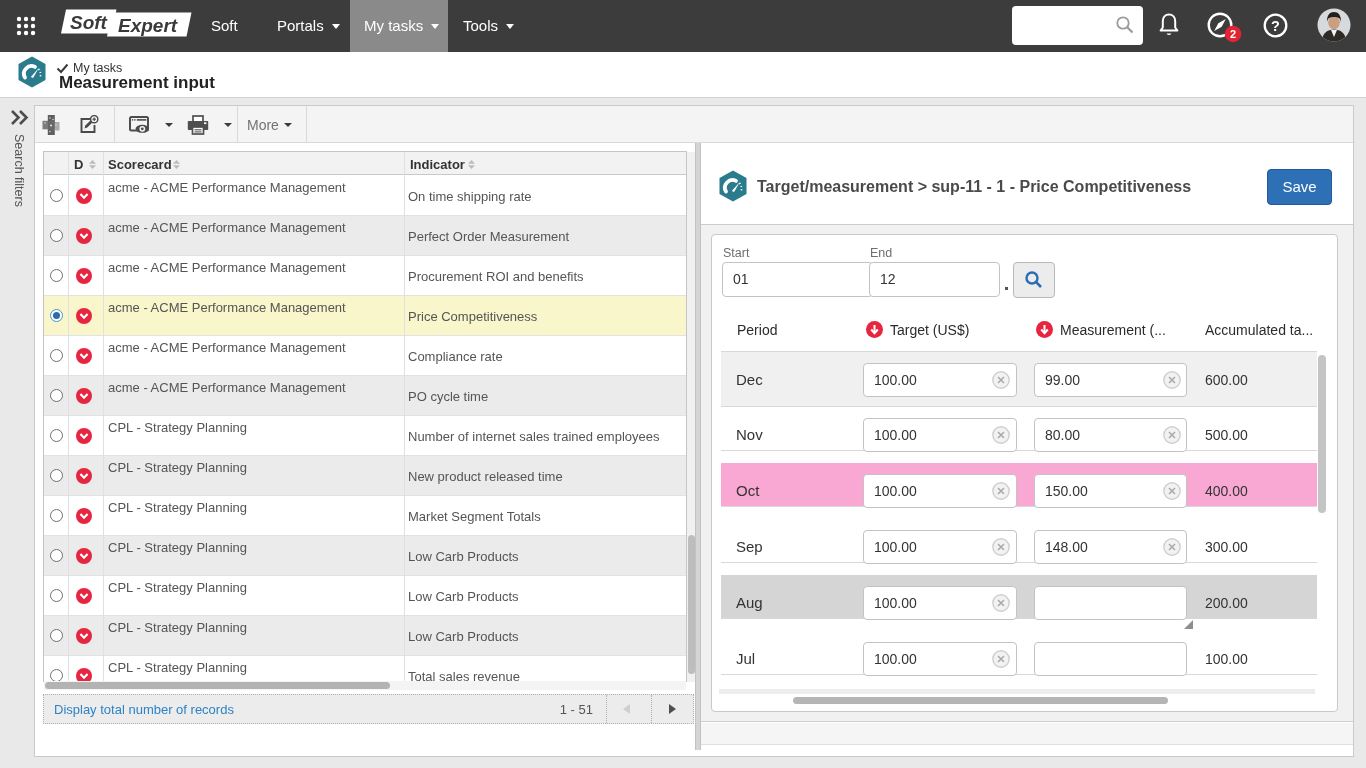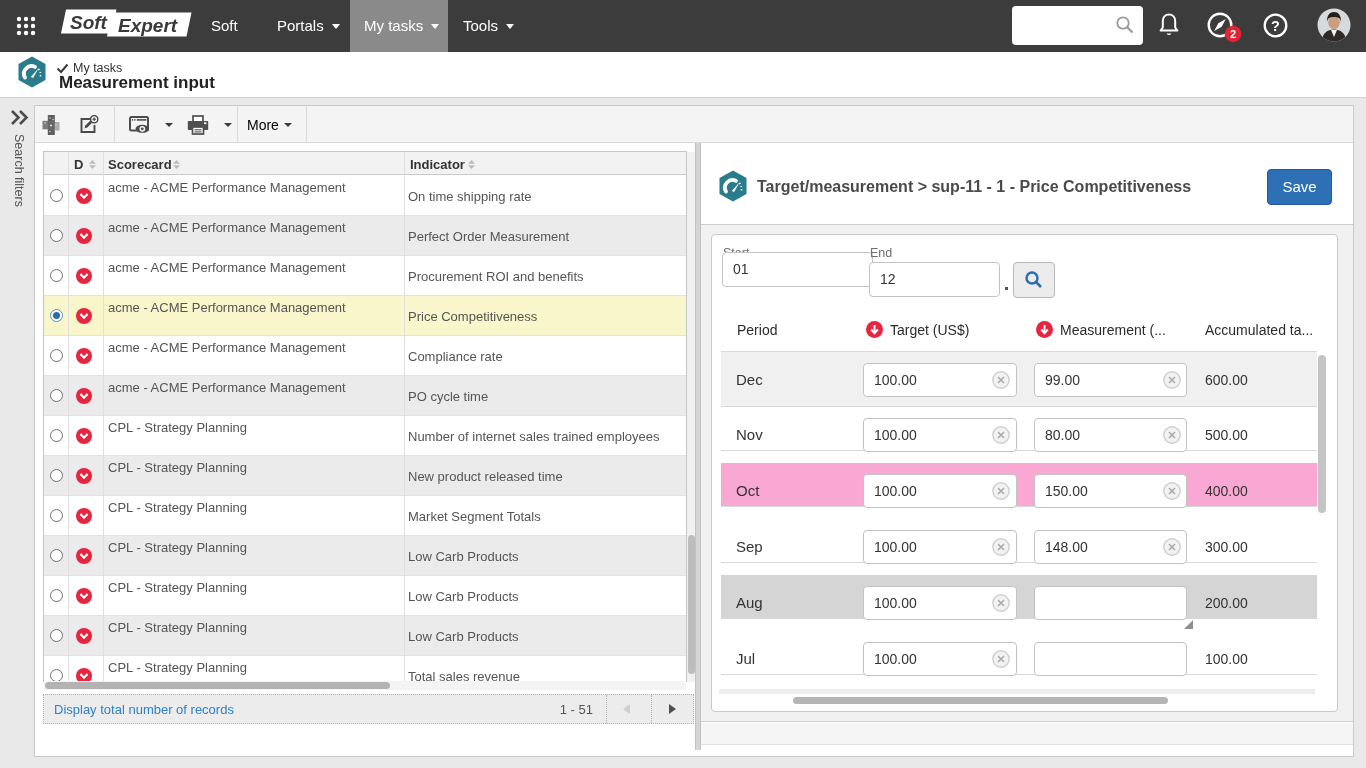--- a/index.html
+++ b/index.html
@@ -176,21 +176,21 @@
   <div class="dcaret" style="left:165px;top:123px"></div>
   <svg class="abs" style="left:187px;top:115px" width="22" height="20" viewBox="0 0 22 20">
     <rect x="6" y="1" width="10" height="6" fill="#fff" stroke="#4f4f4f" stroke-width="1.7"></rect>
     <rect x="0.8" y="6" width="20.4" height="9" rx="0.8" fill="#4f4f4f"></rect>
     <rect x="17" y="7.3" width="2.4" height="1.8" fill="#f4f4f4"></rect>
     <rect x="5.5" y="12" width="11" height="7" fill="#fff" stroke="#4f4f4f" stroke-width="1.7"></rect>
     <line x1="7.5" y1="14.8" x2="14.5" y2="14.8" stroke="#4f4f4f" stroke-width="1.1"></line>
     <line x1="7.5" y1="16.9" x2="14.5" y2="16.9" stroke="#4f4f4f" stroke-width="1.1"></line>
   </svg>
   <div class="dcaret" style="left:224px;top:123px"></div>
-  <div class="abs" style="left:247px;top:117px;font-size:14px;color:#000000">More</div>
+  <div class="abs" style="left:247px;top:117px;font-size:14px;color:#737373">More</div>
   <div class="dcaret" style="left:284px;top:123px"></div>
 
   <div class="abs" id="grid">
     <div id="grid-header">
       <div class="abs" style="left:30px;top:5px">D</div>
       <svg class="abs" style="left:45px;top:8px" width="7" height="9" viewBox="0 0 7 9">
           <polygon points="0,3.7 7,3.7 3.5,0" fill="#bbbbbb"></polygon>
           <polygon points="0,5.3 7,5.3 3.5,9" fill="#bbbbbb"></polygon>
         </svg>
       <div class="abs" style="left:64px;top:5px">Scorecard</div>
@@ -353,21 +353,21 @@
       <line x1="22.2" y1="13.9" x2="23.6" y2="12.9"></line>
       <line x1="23.5" y1="16.7" x2="25.1" y2="16.2"></line>
       <line x1="23.7" y1="19.6" x2="25.3" y2="19.9"></line>
     </g>
   </svg>
   <div class="abs" id="rtitle">Target/measurement &gt; sup-11 - 1 - Price Competitiveness</div>
   <div class="abs" id="savebtn">Save</div>
 
   <div class="abs" id="card"></div>
   <div class="flabel" style="left:723px;top:246px">Start</div>
-  <div class="ipt" style="left:722px;top:252px;width:151px;height:35px">01</div>
+  <div class="ipt" style="left:722px;top:262px;width:151px;height:35px">01</div>
   <div class="flabel" style="left:870px;top:246px">End</div>
   <div class="ipt" style="left:869px;top:262px;width:131px;height:35px">12</div>
   <div class="abs" style="left:1005px;top:287px;width:3px;height:3px;background:#555"></div>
   <div class="abs" id="srchbtn"></div>
   <svg class="abs" style="left:1024px;top:270px" width="20" height="20" viewBox="0 0 20 20">
     <circle cx="8" cy="8" r="5.5" fill="none" stroke="#2a6db3" stroke-width="2.4"></circle>
     <line x1="12.2" y1="12.2" x2="17" y2="17" stroke="#2a6db3" stroke-width="2.6"></line>
   </svg>
 
   <div class="rhead" style="left:737px;top:322px">Period</div>

